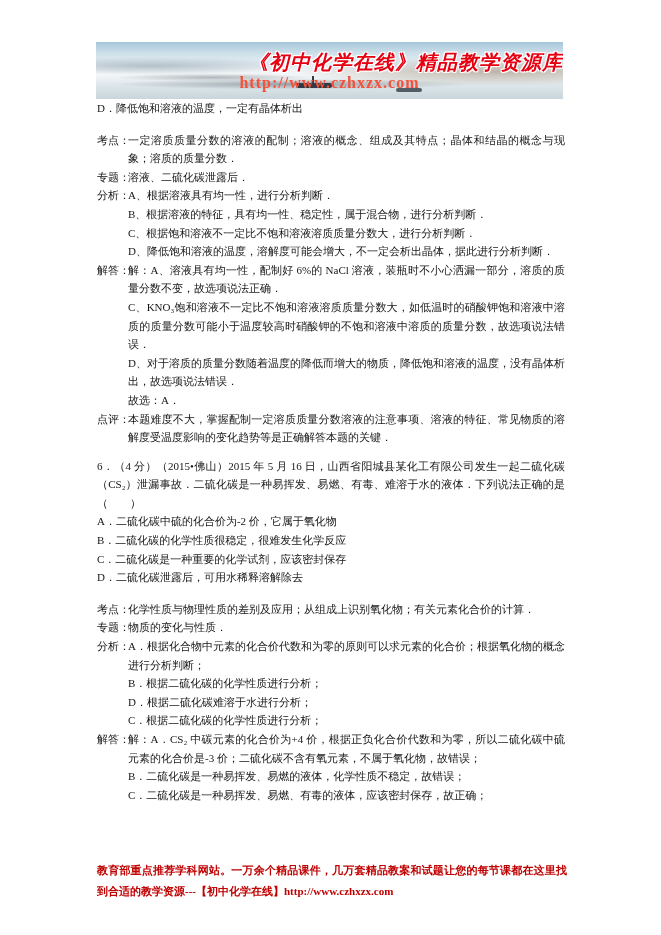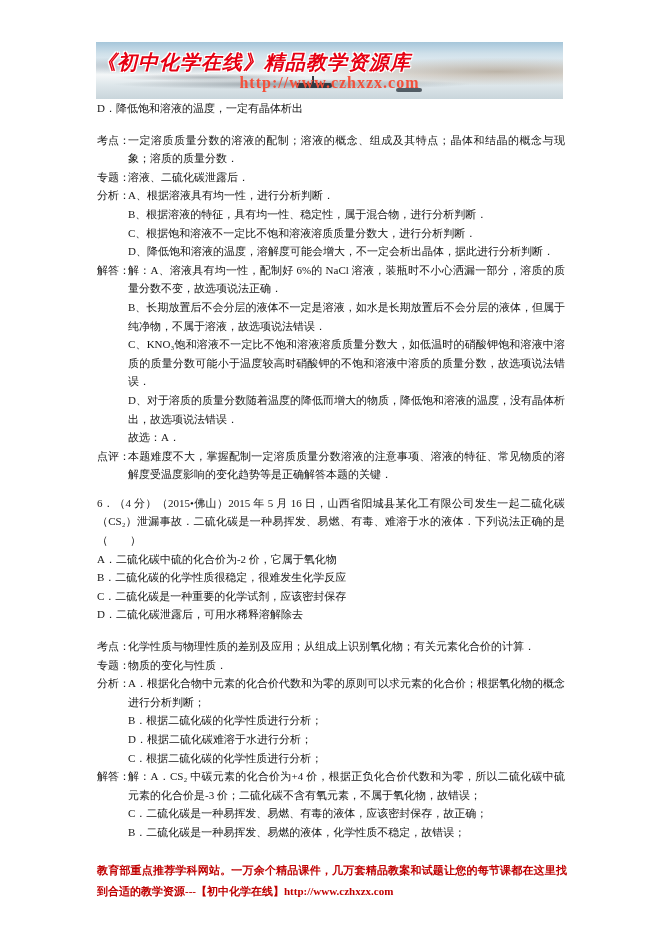--- a/index.html
+++ b/index.html
@@ -23,21 +23,21 @@
       radial-gradient(45% 22% at 12% 42%, rgba(96,118,134,.38), rgba(96,118,134,0) 70%),
       radial-gradient(55% 13% at 42% 74%, rgba(44,54,64,.40), rgba(44,54,64,0) 70%),
       radial-gradient(30% 10% at 25% 62%, rgba(60,72,82,.35), rgba(60,72,82,0) 70%),
       linear-gradient(180deg,#a6c6da 0%,#cfe0ea 20%,#e9f0f4 44%,#f3f6f7 58%,#dde6ea 76%,#c9d5db 100%);
   }
   .boat{position:absolute;background:#313b43;border-radius:2px;}
   .boat.b1{left:200px;top:41px;width:36px;height:5px;}
   .boat.b1::before{content:"";position:absolute;left:16px;top:-7px;width:2px;height:7px;background:#313b43;}
   .boat.b2{left:300px;top:46px;width:26px;height:4px;opacity:.8;}
   .banner-title{
-    position:absolute;top:7px;left:0;width:100%;text-align:left;
+    position:absolute;top:7px;left:0;width:100%;text-align:right;
     font-size:20px;font-weight:bold;font-style:italic;letter-spacing:1px;
     color:#e60012;
     text-shadow:-1px -1px 0 #fff,1px -1px 0 #fff,-1px 1px 0 #fff,1px 1px 0 #fff,0 0 3px #fff;
     white-space:nowrap;
   }
   .banner-url{
     position:absolute;top:32px;left:0;width:100%;text-align:center;
     font-size:16px;font-weight:bold;color:#f4503a;letter-spacing:1px;
     white-space:nowrap;
   }
@@ -89,21 +89,20 @@
   <div class="sec">
     <span class="sec-label">分析：</span>
     <p>A、根据溶液具有均一性，进行分析判断．</p>
     <p>B、根据溶液的特征，具有均一性、稳定性，属于混合物，进行分析判断．</p>
     <p>C、根据饱和溶液不一定比不饱和溶液溶质质量分数大，进行分析判断．</p>
     <p>D、降低饱和溶液的温度，溶解度可能会增大，不一定会析出晶体，据此进行分析判断．</p>
   </div>
   <div class="sec">
     <span class="sec-label">解答：</span>
     <p>解：A、溶液具有均一性，配制好 6%的 NaCl 溶液，装瓶时不小心洒漏一部分，溶质的质量分数不变，故选项说法正确．</p>
-    <p>B、长期放置后不会分层的液体不一定是溶液，如水是长期放置后不会分层的液体，但属于纯净物，不属于溶液，故选项说法错误．</p>
     <p>C、KNO₃饱和溶液不一定比不饱和溶液溶质质量分数大，如低温时的硝酸钾饱和溶液中溶质的质量分数可能小于温度较高时硝酸钾的不饱和溶液中溶质的质量分数，故选项说法错误．</p>
     <p>D、对于溶质的质量分数随着温度的降低而增大的物质，降低饱和溶液的温度，没有晶体析出，故选项说法错误．</p>
     <p>故选：A．</p>
   </div>
   <div class="sec">
     <span class="sec-label">点评：</span>
     <p>本题难度不大，掌握配制一定溶质质量分数溶液的注意事项、溶液的特征、常见物质的溶解度受温度影响的变化趋势等是正确解答本题的关键．</p>
   </div>
 
   <div class="q6">
@@ -127,20 +126,20 @@
   <div class="sec">
     <span class="sec-label">分析：</span>
     <p>A．根据化合物中元素的化合价代数和为零的原则可以求元素的化合价；根据氧化物的概念进行分析判断；</p>
     <p>B．根据二硫化碳的化学性质进行分析；</p>
     <p>D．根据二硫化碳难溶于水进行分析；</p>
     <p>C．根据二硫化碳的化学性质进行分析；</p>
   </div>
   <div class="sec">
     <span class="sec-label">解答：</span>
     <p>解：A．CS₂ 中碳元素的化合价为+4 价，根据正负化合价代数和为零，所以二硫化碳中硫元素的化合价是-3 价；二硫化碳不含有氧元素，不属于氧化物，故错误；</p>
+    <p>B．二硫化碳是一种易挥发、易燃的液体，化学性质不稳定，故错误；</p>
     <p>C．二硫化碳是一种易挥发、易燃、有毒的液体，应该密封保存，故正确；</p>
-    <p>B．二硫化碳是一种易挥发、易燃的液体，化学性质不稳定，故错误；</p>
   </div>
 </div>
 
 <div class="footer">
   <span>教育部重点推荐学科网站。一万余个精品课件，几万套精品教案和试题让您的每节课都在这里找到合适的教学资源---【初中化学在线】</span><span class="url">http://www.czhxzx.com</span>
 </div>
 
 </body></html>

